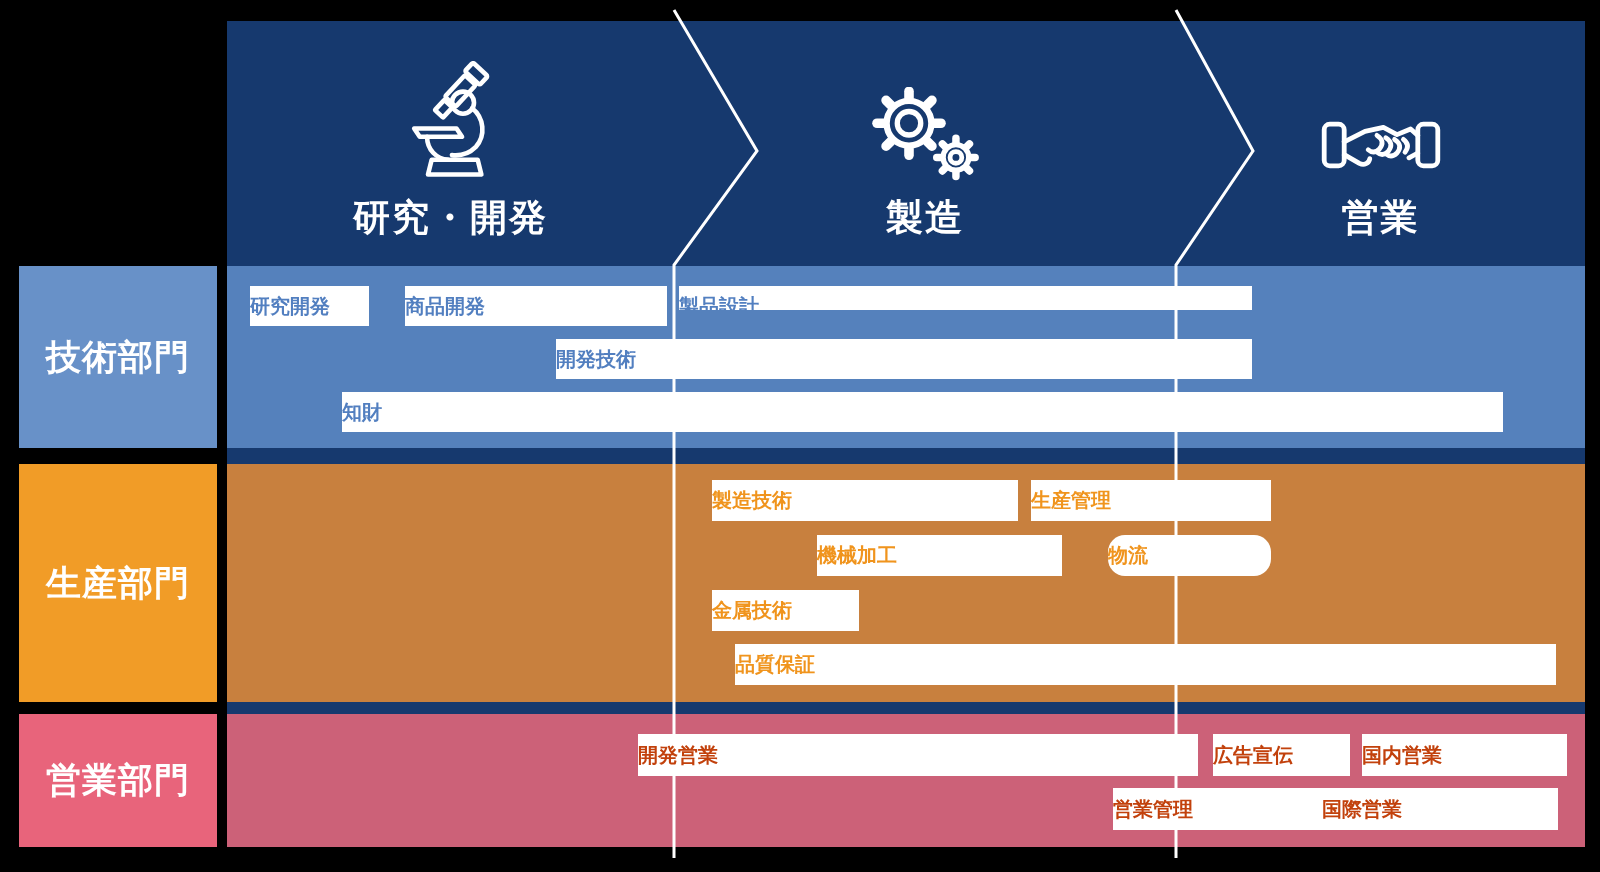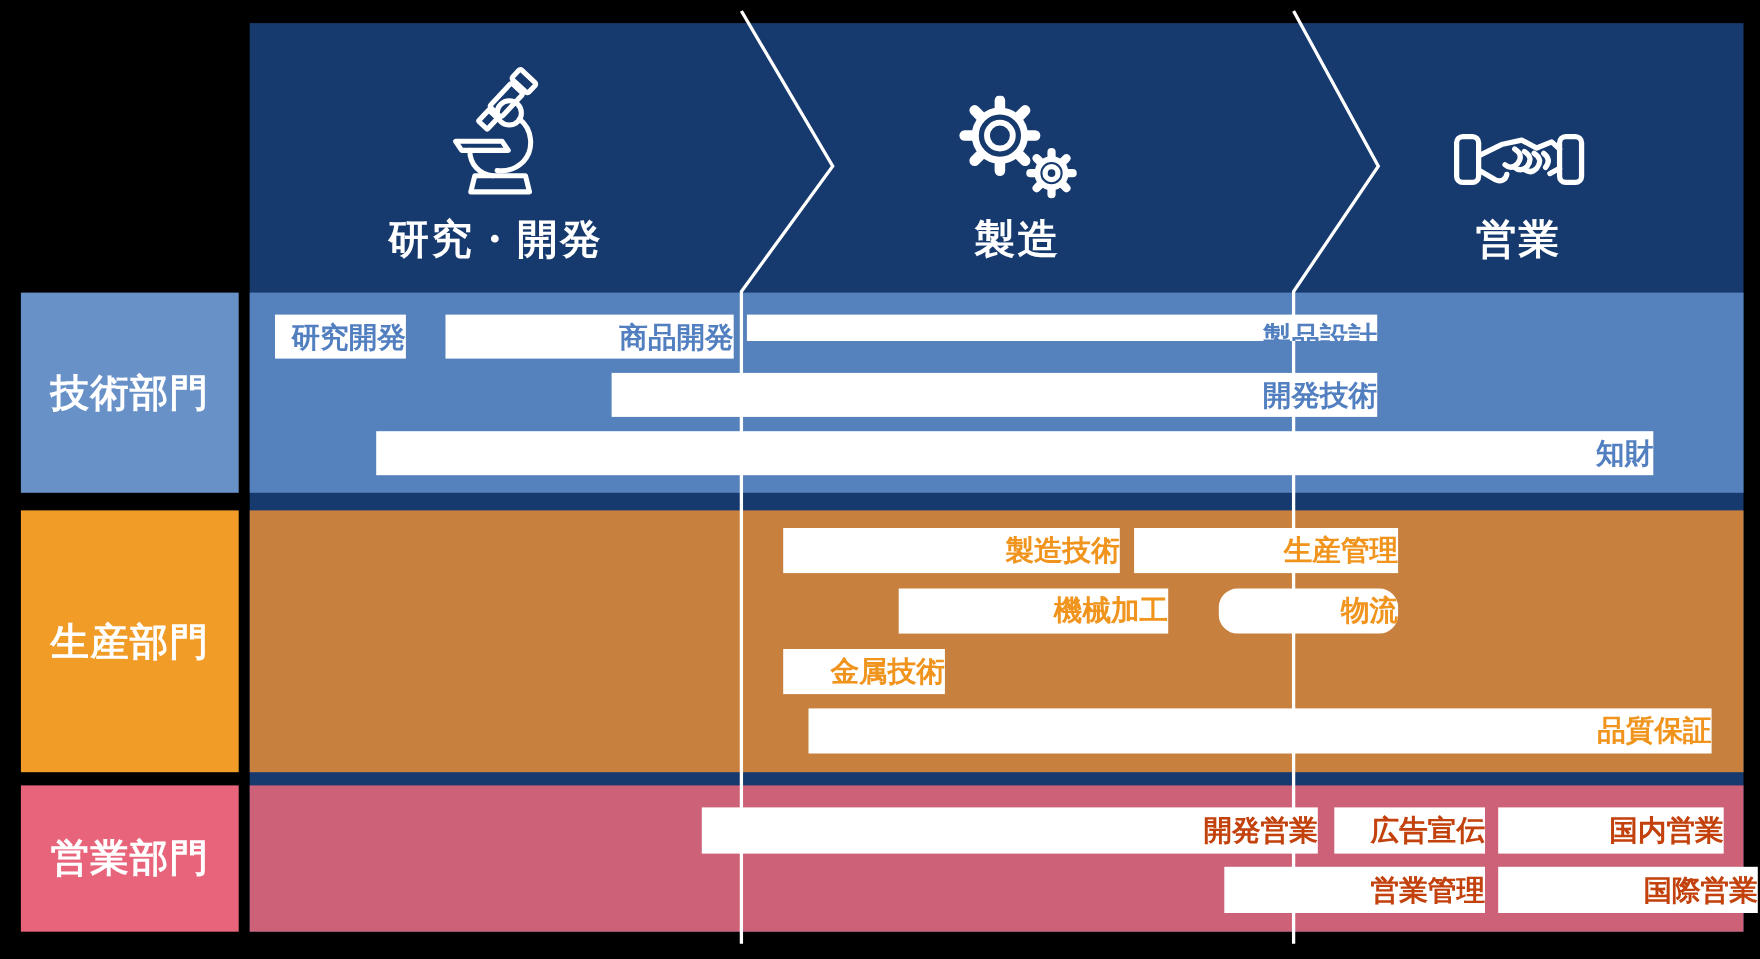--- a/index.html
+++ b/index.html
@@ -24,21 +24,21 @@
   .phase-icon{display:flex;align-items:flex-end;justify-content:center;margin-bottom:16px;}
   .phase-label{color:#fff;font-size:37px;font-weight:bold;letter-spacing:2px;line-height:1;}
   
   .side-box{position:absolute;left:19px;width:198px;display:flex;align-items:center;justify-content:center;}
   .side-tech {top:266px;height:182px;background:#6891c8;}
   .side-prod {top:464px;height:238px;background:#f19c27;}
   .side-sales{top:714px;height:133px;background:#e8647b;}
   .side-label{color:#fff;font-size:35px;font-weight:bold;letter-spacing:1px;}
   
   .pills{position:absolute;left:0;top:0;width:1600px;height:872px;z-index:3;}
-  .pill{position:absolute;background:#fff;font-weight:bold;font-size:26px;text-align:right;
+  .pill{position:absolute;background:#fff;font-weight:bold;font-size:20px;text-align:left;
         white-space:nowrap;overflow:hidden;}
   .pill.b0{color:#527fc0;}
   .pill.b1{color:#f0941d;}
   .pill.b2{color:#c2410c;}
   
   .chevrons{position:absolute;left:0;top:0;z-index:2;}
   svg.icon{stroke:#fff;fill:none;stroke-linecap:round;stroke-linejoin:round;}
 </style>
 </head>
 <body>
@@ -145,16 +145,16 @@
       <div class="pill b1" style="left: 712px; top: 480px; width: 306px; height: 41px; line-height: 41px;">製造技術</div>
       <div class="pill b1" style="left: 1031px; top: 480px; width: 240px; height: 41px; line-height: 41px;">生産管理</div>
       <div class="pill b1" style="left: 817px; top: 535px; width: 245px; height: 41px; line-height: 41px;">機械加工</div>
       <div class="pill b1" style="left: 1108px; top: 535px; width: 163px; height: 41px; line-height: 41px; border-radius: 17px;">物流</div>
       <div class="pill b1" style="left: 712px; top: 590px; width: 147px; height: 41px; line-height: 41px;">金属技術</div>
       <div class="pill b1" style="left: 735px; top: 644px; width: 821px; height: 41px; line-height: 41px;">品質保証</div>
       <div class="pill b2" style="left: 638px; top: 734px; width: 560px; height: 42px; line-height: 42px;">開発営業</div>
       <div class="pill b2" style="left: 1213px; top: 734px; width: 137px; height: 42px; line-height: 42px;">広告宣伝</div>
       <div class="pill b2" style="left: 1362px; top: 734px; width: 205px; height: 42px; line-height: 42px;">国内営業</div>
       <div class="pill b2" style="left: 1113px; top: 788px; width: 237px; height: 42px; line-height: 42px;">営業管理</div>
-      <div class="pill b2" style="left: 1362px; top: 788px; width: 236px; height: 42px; line-height: 42px;">国際営業</div>
+      <div class="pill b2" style="left: 1322px; top: 788px; width: 236px; height: 42px; line-height: 42px;">国際営業</div>
     </div>
 
 </div>
 
 </body></html>

